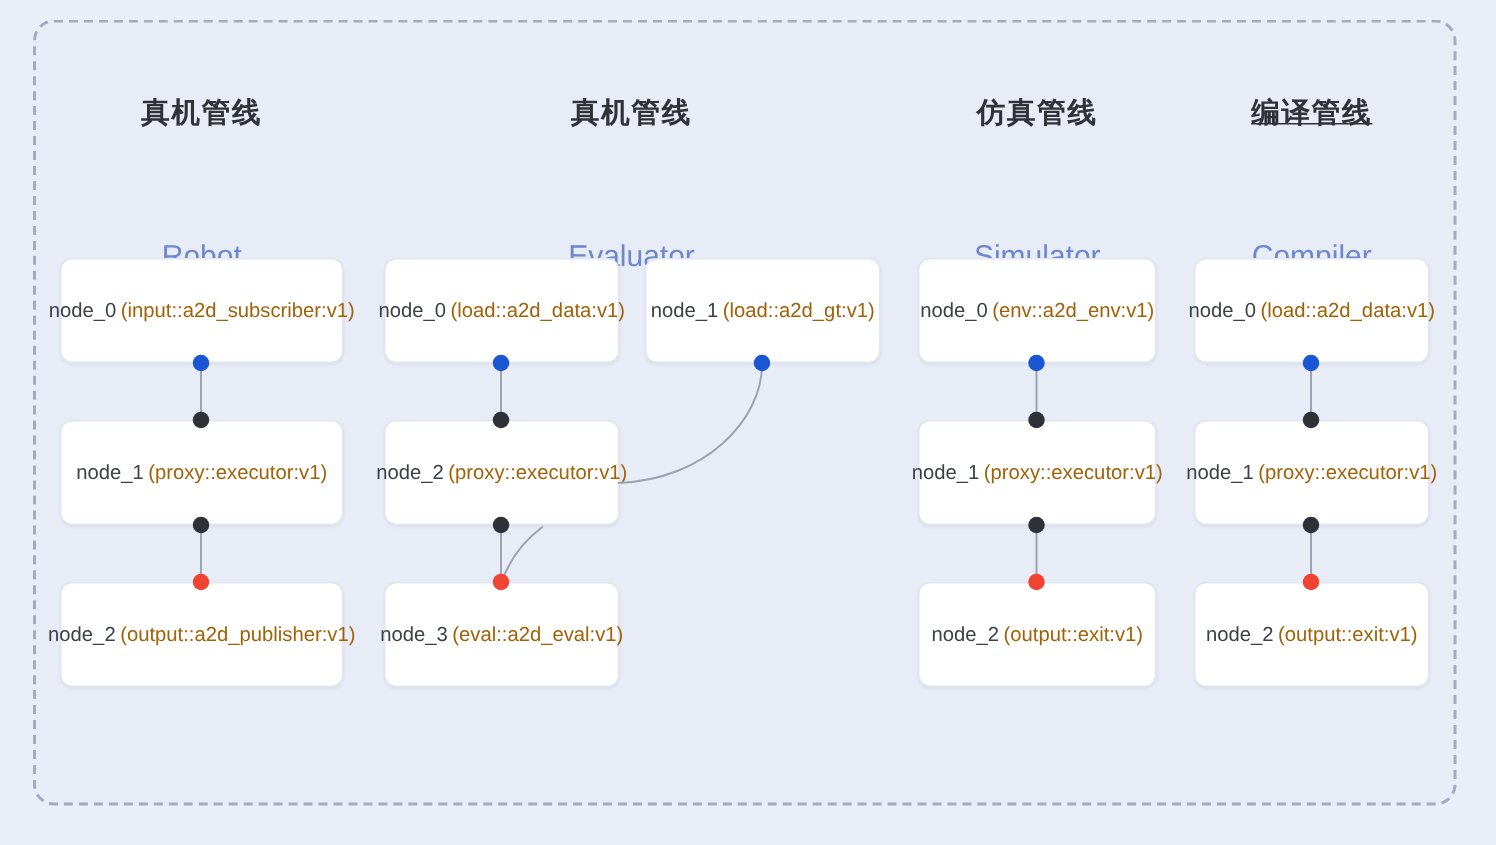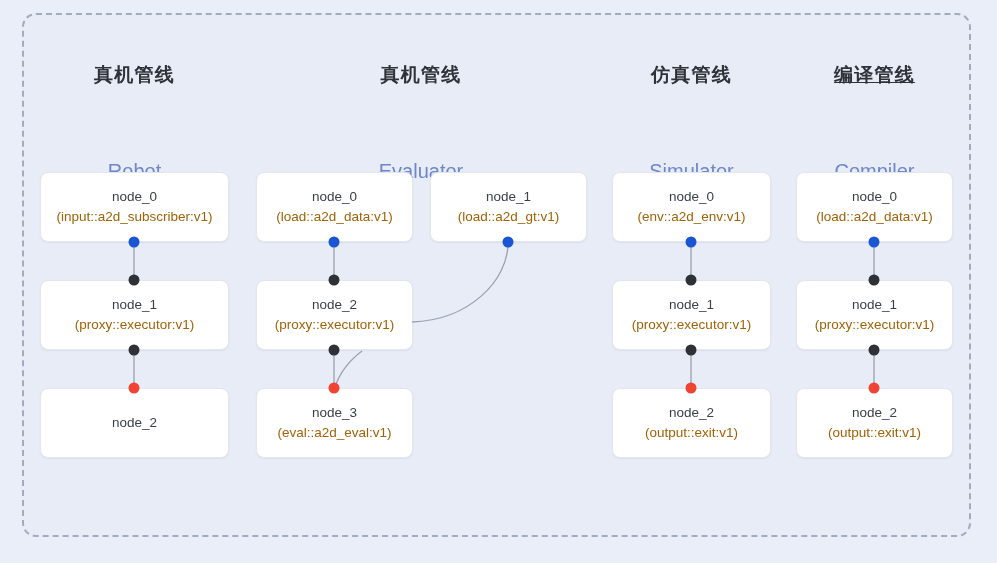--- a/index.html
+++ b/index.html
@@ -61,21 +61,20 @@
   }
   
   .node-box {
     position: absolute;
     box-sizing: border-box;
     background: #ffffff;
     border: 1px solid #e3e6ec;
     border-radius: 8px;
     box-shadow: 0 1px 2px rgba(30,40,70,0.06);
     display: flex;
-    flex-direction: column;
     align-items: center;
     justify-content: center;
     gap: 3px;
   }
   .node-title {
     font-size: 13.5px;
     color: #3c4149;
     line-height: 1.25;
   }
   .node-sub {
@@ -153,20 +152,21 @@
 
       <div class="node-box" style="left:40px; top:280px; width:189px; height:70px;">
         <span class="node-title">node_1</span>
         <span class="node-sub">(proxy::executor:v1)</span>
       </div>
       <div class="port black" style="left:134px; top:280px;"></div>
       <div class="port black" style="left:134px; top:350px;"></div>
 
       <div class="node-box" style="left:40px; top:388px; width:189px; height:70px;">
         <span class="node-title">node_2</span>
+        <span class="node-sub">(output::a2d_publisher:v1)</span>
       </div>
       <div class="port red" style="left:134px; top:388px;"></div>
     </div>
 
     <div class="column">
       <div class="col-title" style="left:256px; top:62px; width:330px;">真机管线</div>
       <div class="col-subtitle" style="left:256px; top:124px; width:330px;">Evaluator</div>
 
       <div class="node-box" style="left:256px; top:172px; width:157px; height:70px;">
         <span class="node-title">node_0</span>

